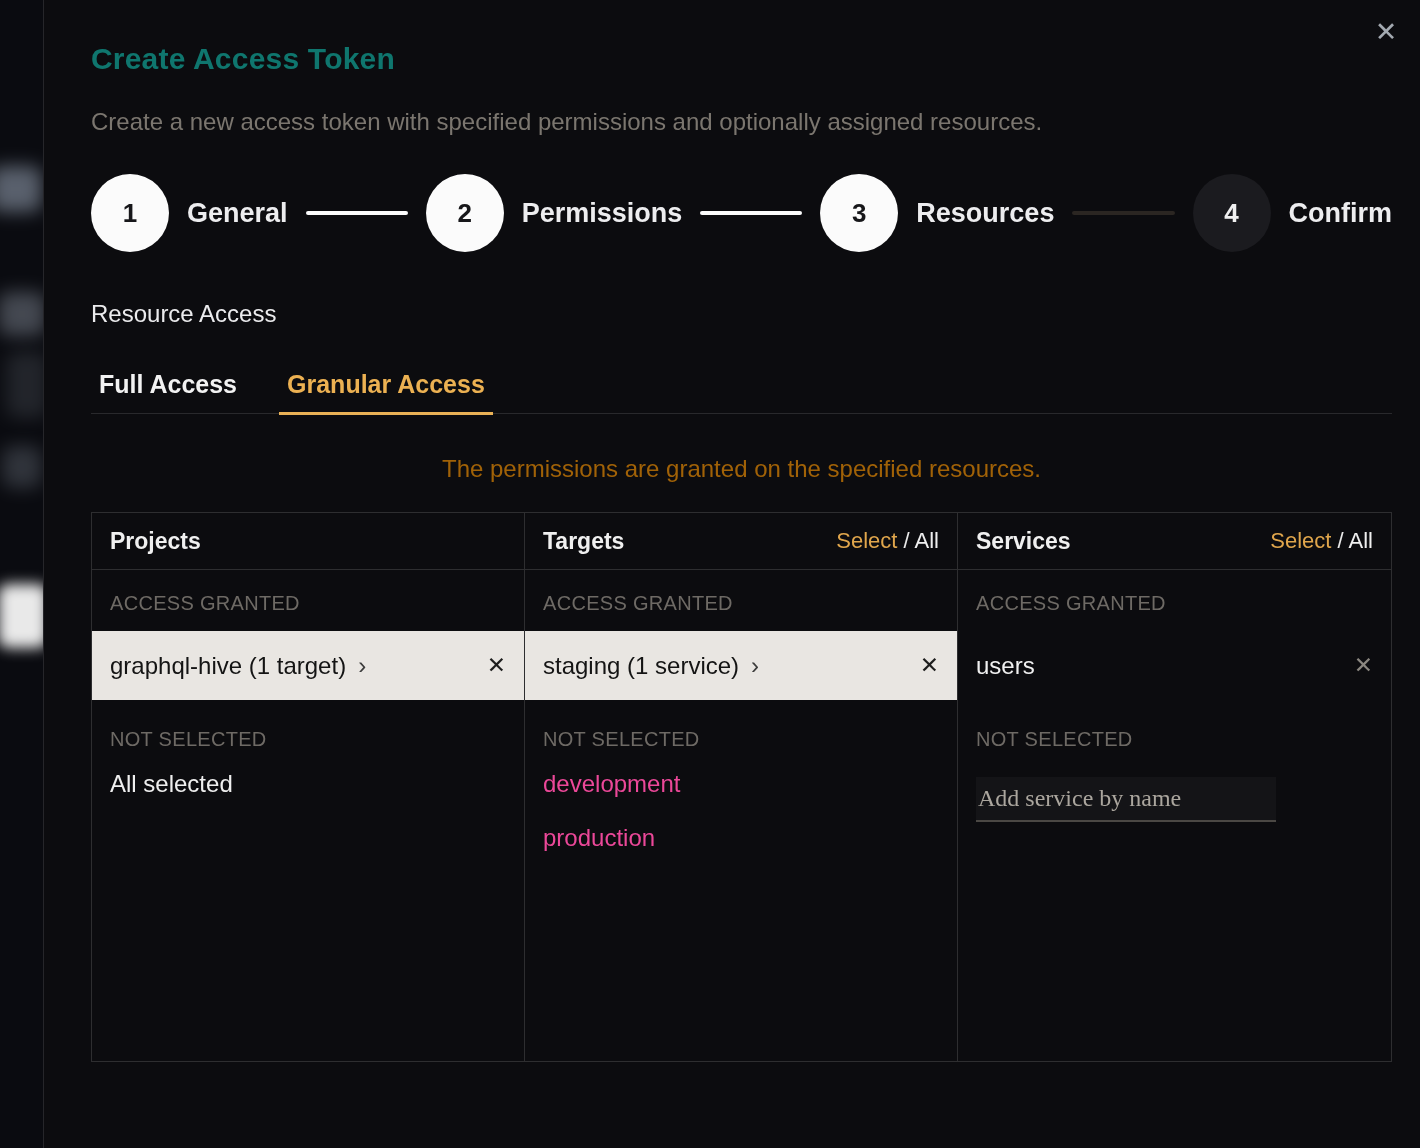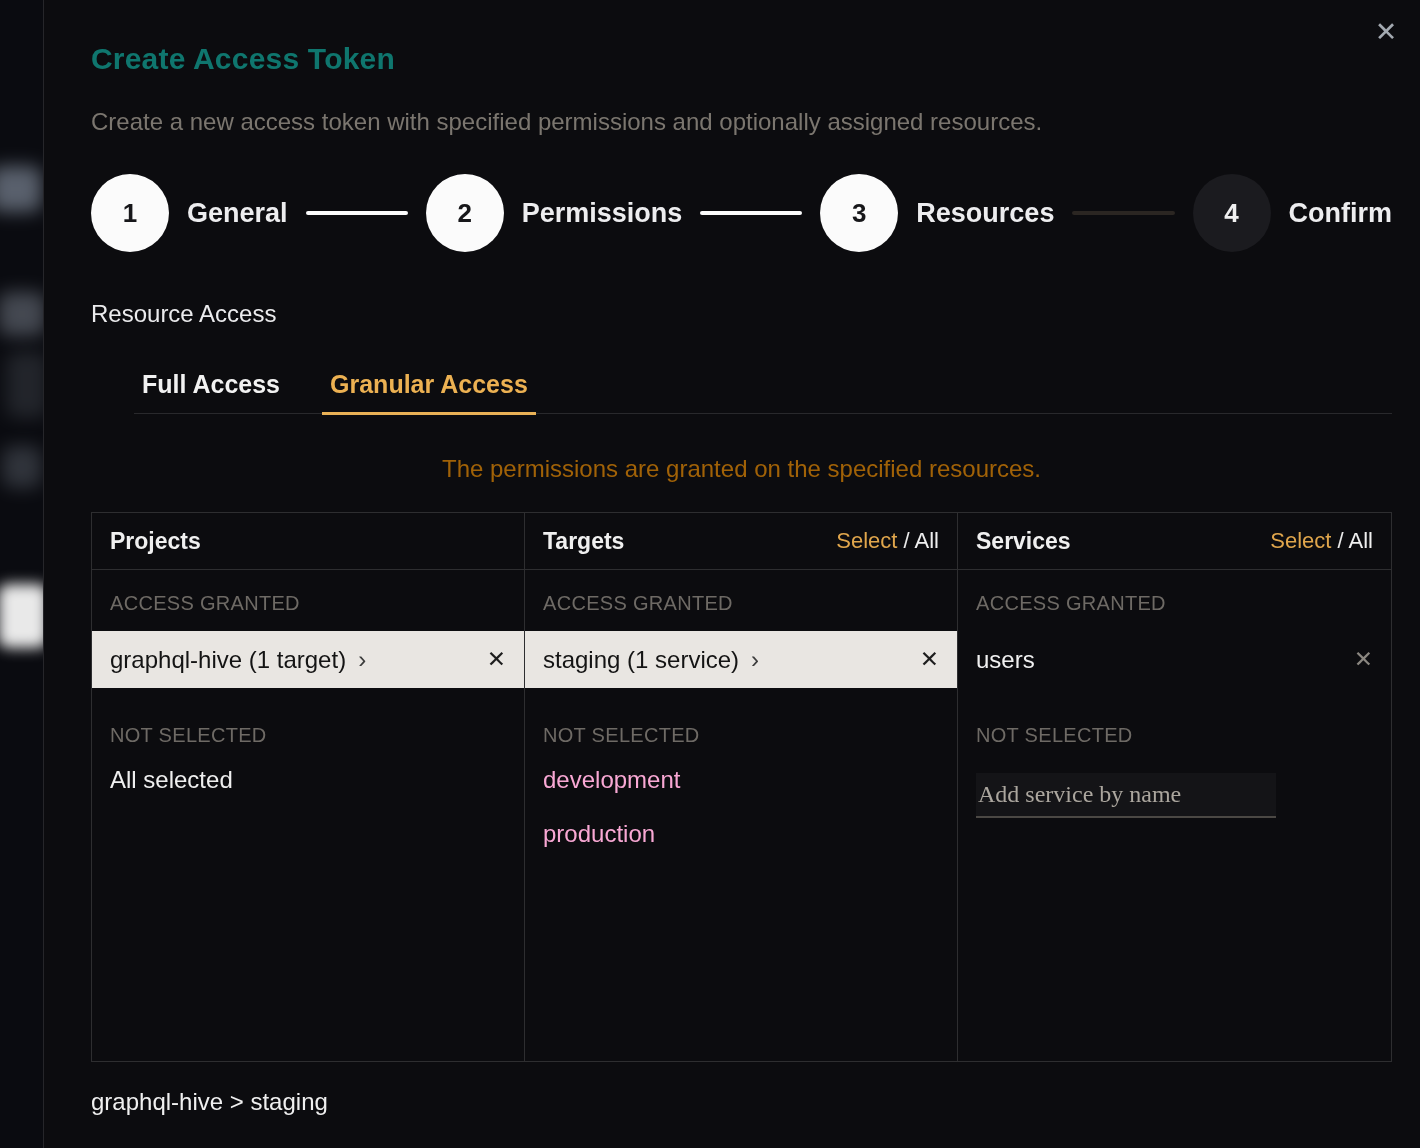--- a/index.html
+++ b/index.html
@@ -47,21 +47,21 @@
     font-size:26px; font-weight:700; cursor:pointer;
   }
   .step-circle.inactive { background:#1b1b1f; color:#f0f0f0; }
   .step-label { font-size:27px; font-weight:600; color:#ededef; white-space:nowrap; }
   .connector { flex:1; height:4px; background:#fbfbfb; border-radius:2px; }
   .connector.dim { background:#2b2622; }
 
   .ra-heading { margin-top:48px; font-size:24px; font-weight:400; color:#ebebed; }
 
   
-  .tabs { margin-top:42px; display:flex; gap:34px; border-bottom:1px solid #29292c;margin-left:43px; }
+  .tabs { margin-top:42px; display:flex; gap:34px; border-bottom:1px solid #29292c; }
   .tab { font-size:25px; font-weight:700; color:#f2f2f2;
          padding:0 8px 13px; border-bottom:3px solid transparent; margin-bottom:-2px;
          cursor:pointer; white-space:nowrap; }
   .tab.active { color:#ecb152; border-bottom-color:#e9b156; }
 
   .ra-description { margin-top:41px; font-size:24px; color:#a16207;text-align:center; }
 
   
   .res-table {
     margin-top:29px; height:550px;
@@ -74,33 +74,33 @@
     display:flex; justify-content:space-between; align-items:center;
     height:57px; padding:0 18px; border-bottom:1px solid #2e2e30;
     font-size:23px; font-weight:700; color:#f0f0f0;
   }
   .select-all { font-size:22px; font-weight:400; color:#e9e9e9; white-space:nowrap; }
   .select-all .sel { color:#e0a64c; cursor:pointer; }
   .select-all .all { color:#efefef; cursor:pointer; }
   .section-label { padding:22px 18px 0; font-size:20px; color:#6e6a65; letter-spacing:.3px; }
 
   .granted-row {
-    margin-top:16px; height:57px; flex:none;
+    margin-top:16px; height:69px; flex:none;
     display:flex; align-items:center; padding:0 18px;
     font-size:24px; cursor:pointer;
   }
   .granted-row.hl { background:#e9e6e2; color:#141414; }
   .granted-row.plain { color:#f0f0f0; }
   .granted-row .chev { margin-left:12px; font-size:24px; color:#3c3c3c; line-height:1; }
   .granted-row .x-btn { margin-left:auto; font-size:23px; background:none; border:none;
                         color:#1d1d1d; cursor:pointer; }
   .granted-row.plain .x-btn { color:#8b8780; }
 
-  .ns-label { padding-top:36px; }
-  .list-item { padding:13px 18px; font-size:24px; color:#f9a8d4; cursor:pointer; }
+  .ns-label { padding-top:28px; }
+  .list-item { padding:13px 18px; font-size:24px; color:#ec4899; cursor:pointer; }
   .list-item.first { margin-top:6px; }
   .static-note { padding:13px 18px; margin-top:6px; font-size:24px; color:#efefef; }
 
   .service-input {
     margin:26px 18px 0; width:300px;
     background:#141417; border:none; border-bottom:2px solid #4b4844;
     padding:8px 2px; font-size:24px; color:#efefef;
     font-family:Liberation Serif, serif;
   }
   .service-input::placeholder { color:#aba69e; }
@@ -193,15 +193,14 @@
       <div class="granted-row plain">
         <span>users</span>
         <button class="x-btn">✕</button>
       </div>
       <div class="section-label ns-label">NOT SELECTED</div>
       <input class="service-input" type="text" placeholder="Add service by name" style="">
     </div>
 
   </div>
 
-  <div class="footer-breadcrumb">graphql-hive &gt; staging</div>
 
 </div>
 
 </body></html>

